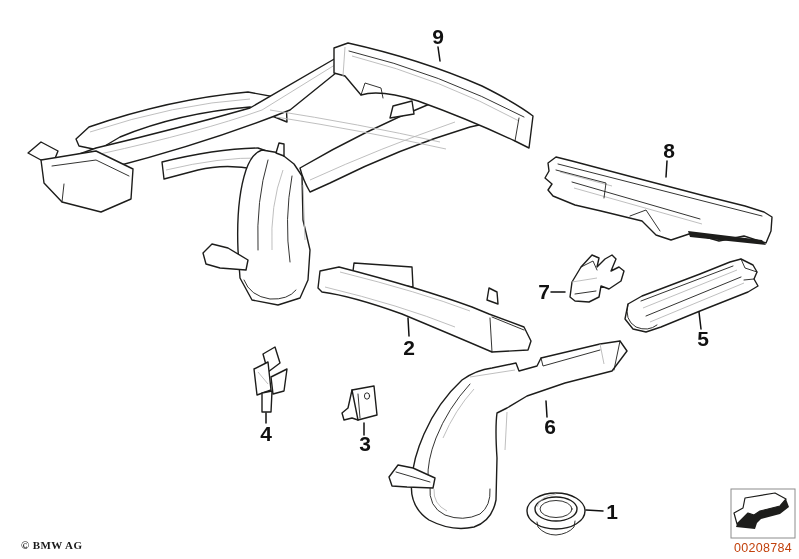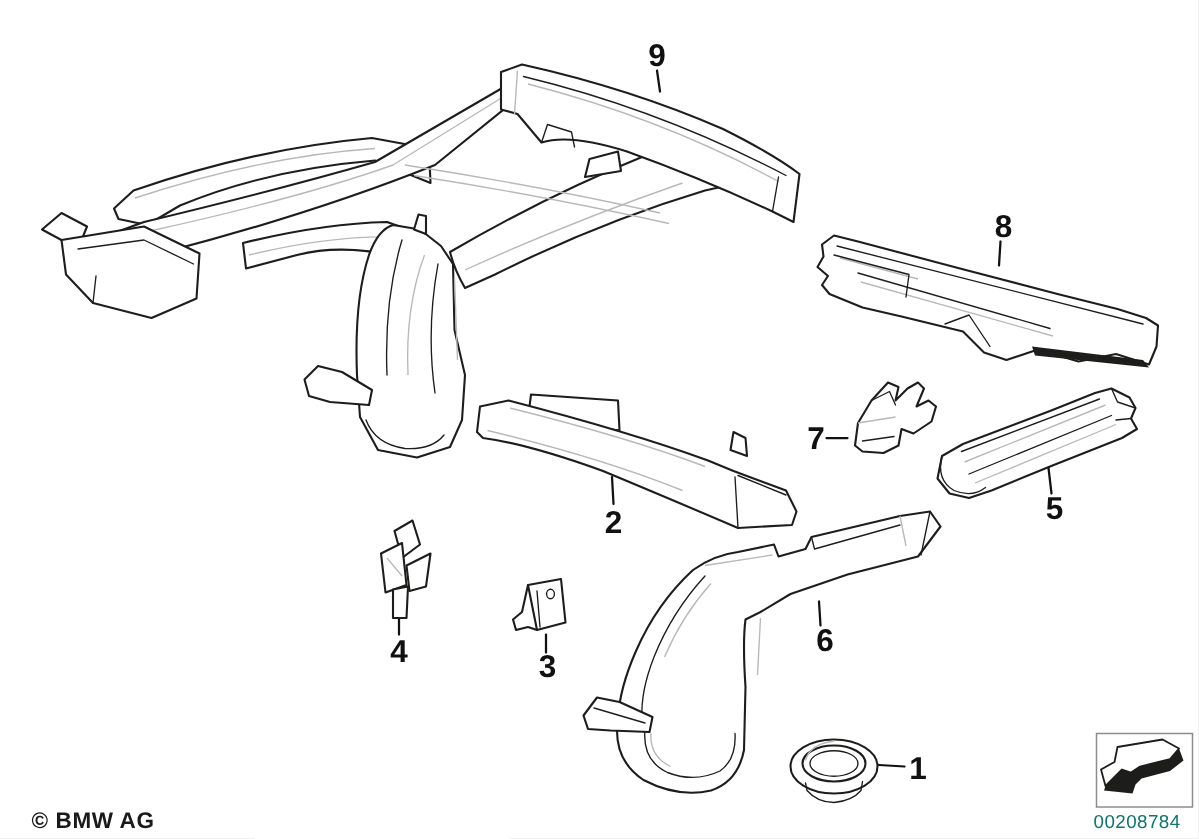--- a/index.html
+++ b/index.html
@@ -6,22 +6,22 @@
   .stage{position:relative;width:799px;height:559px;background:var(--bg,#fff);overflow:hidden;
          font-family:"Liberation Sans",sans-serif;}
   .stage svg{position:absolute;left:0;top:0;}
   .fw{fill:#fff;stroke:var(--line,#1d1d1b);stroke-width:1.4;stroke-linejoin:round;stroke-linecap:round;}
   .ln{fill:none;stroke:var(--line,#1d1d1b);stroke-width:1.4;stroke-linejoin:round;stroke-linecap:round;}
   .thin{fill:none;stroke:var(--line,#1d1d1b);stroke-width:0.9;stroke-linejoin:round;stroke-linecap:round;}
   .gray{fill:none;stroke:var(--line2,#b8b8b8);stroke-width:0.9;stroke-linejoin:round;}
   .dark{fill:var(--line,#1d1d1b);stroke:none;}
   .leader{fill:none;stroke:#111;stroke-width:1.5;stroke-linecap:round;}
   text.callout{font-family:"Liberation Sans",sans-serif;font-size:21px;font-weight:bold;fill:#111;text-anchor:middle;}
-  .copyright{position:absolute;left:21px;top:539px;font-size:15px;font-weight:600;color:#1a1a1a;letter-spacing:.4px;}
-  .stamp{position:absolute;left:729px;top:541px;width:68px;text-align:left;font-size:12.5px;color:#0f766e;letter-spacing:.3px;}
+  .copyright{position:absolute;left:21px;top:539px;font-size:11px;font-weight:600;color:#1a1a1a;letter-spacing:.4px;font-family:Liberation Serif, serif;}
+  .stamp{position:absolute;left:729px;top:541px;width:68px;text-align:center;font-size:12.5px;color:#c2410c;letter-spacing:.3px;}
 </style>
 </head>
 <body>
 
 <div class="stage">
   <svg width="799" height="559" viewBox="0 0 799 559">
 
     <g>
 
       <path class="fw" d="M76,139 L89,127 Q170,99 248,92 L286,99 L287,122 L250,107 Q178,113 120,137 L98,150 L79,146 Z"></path>

